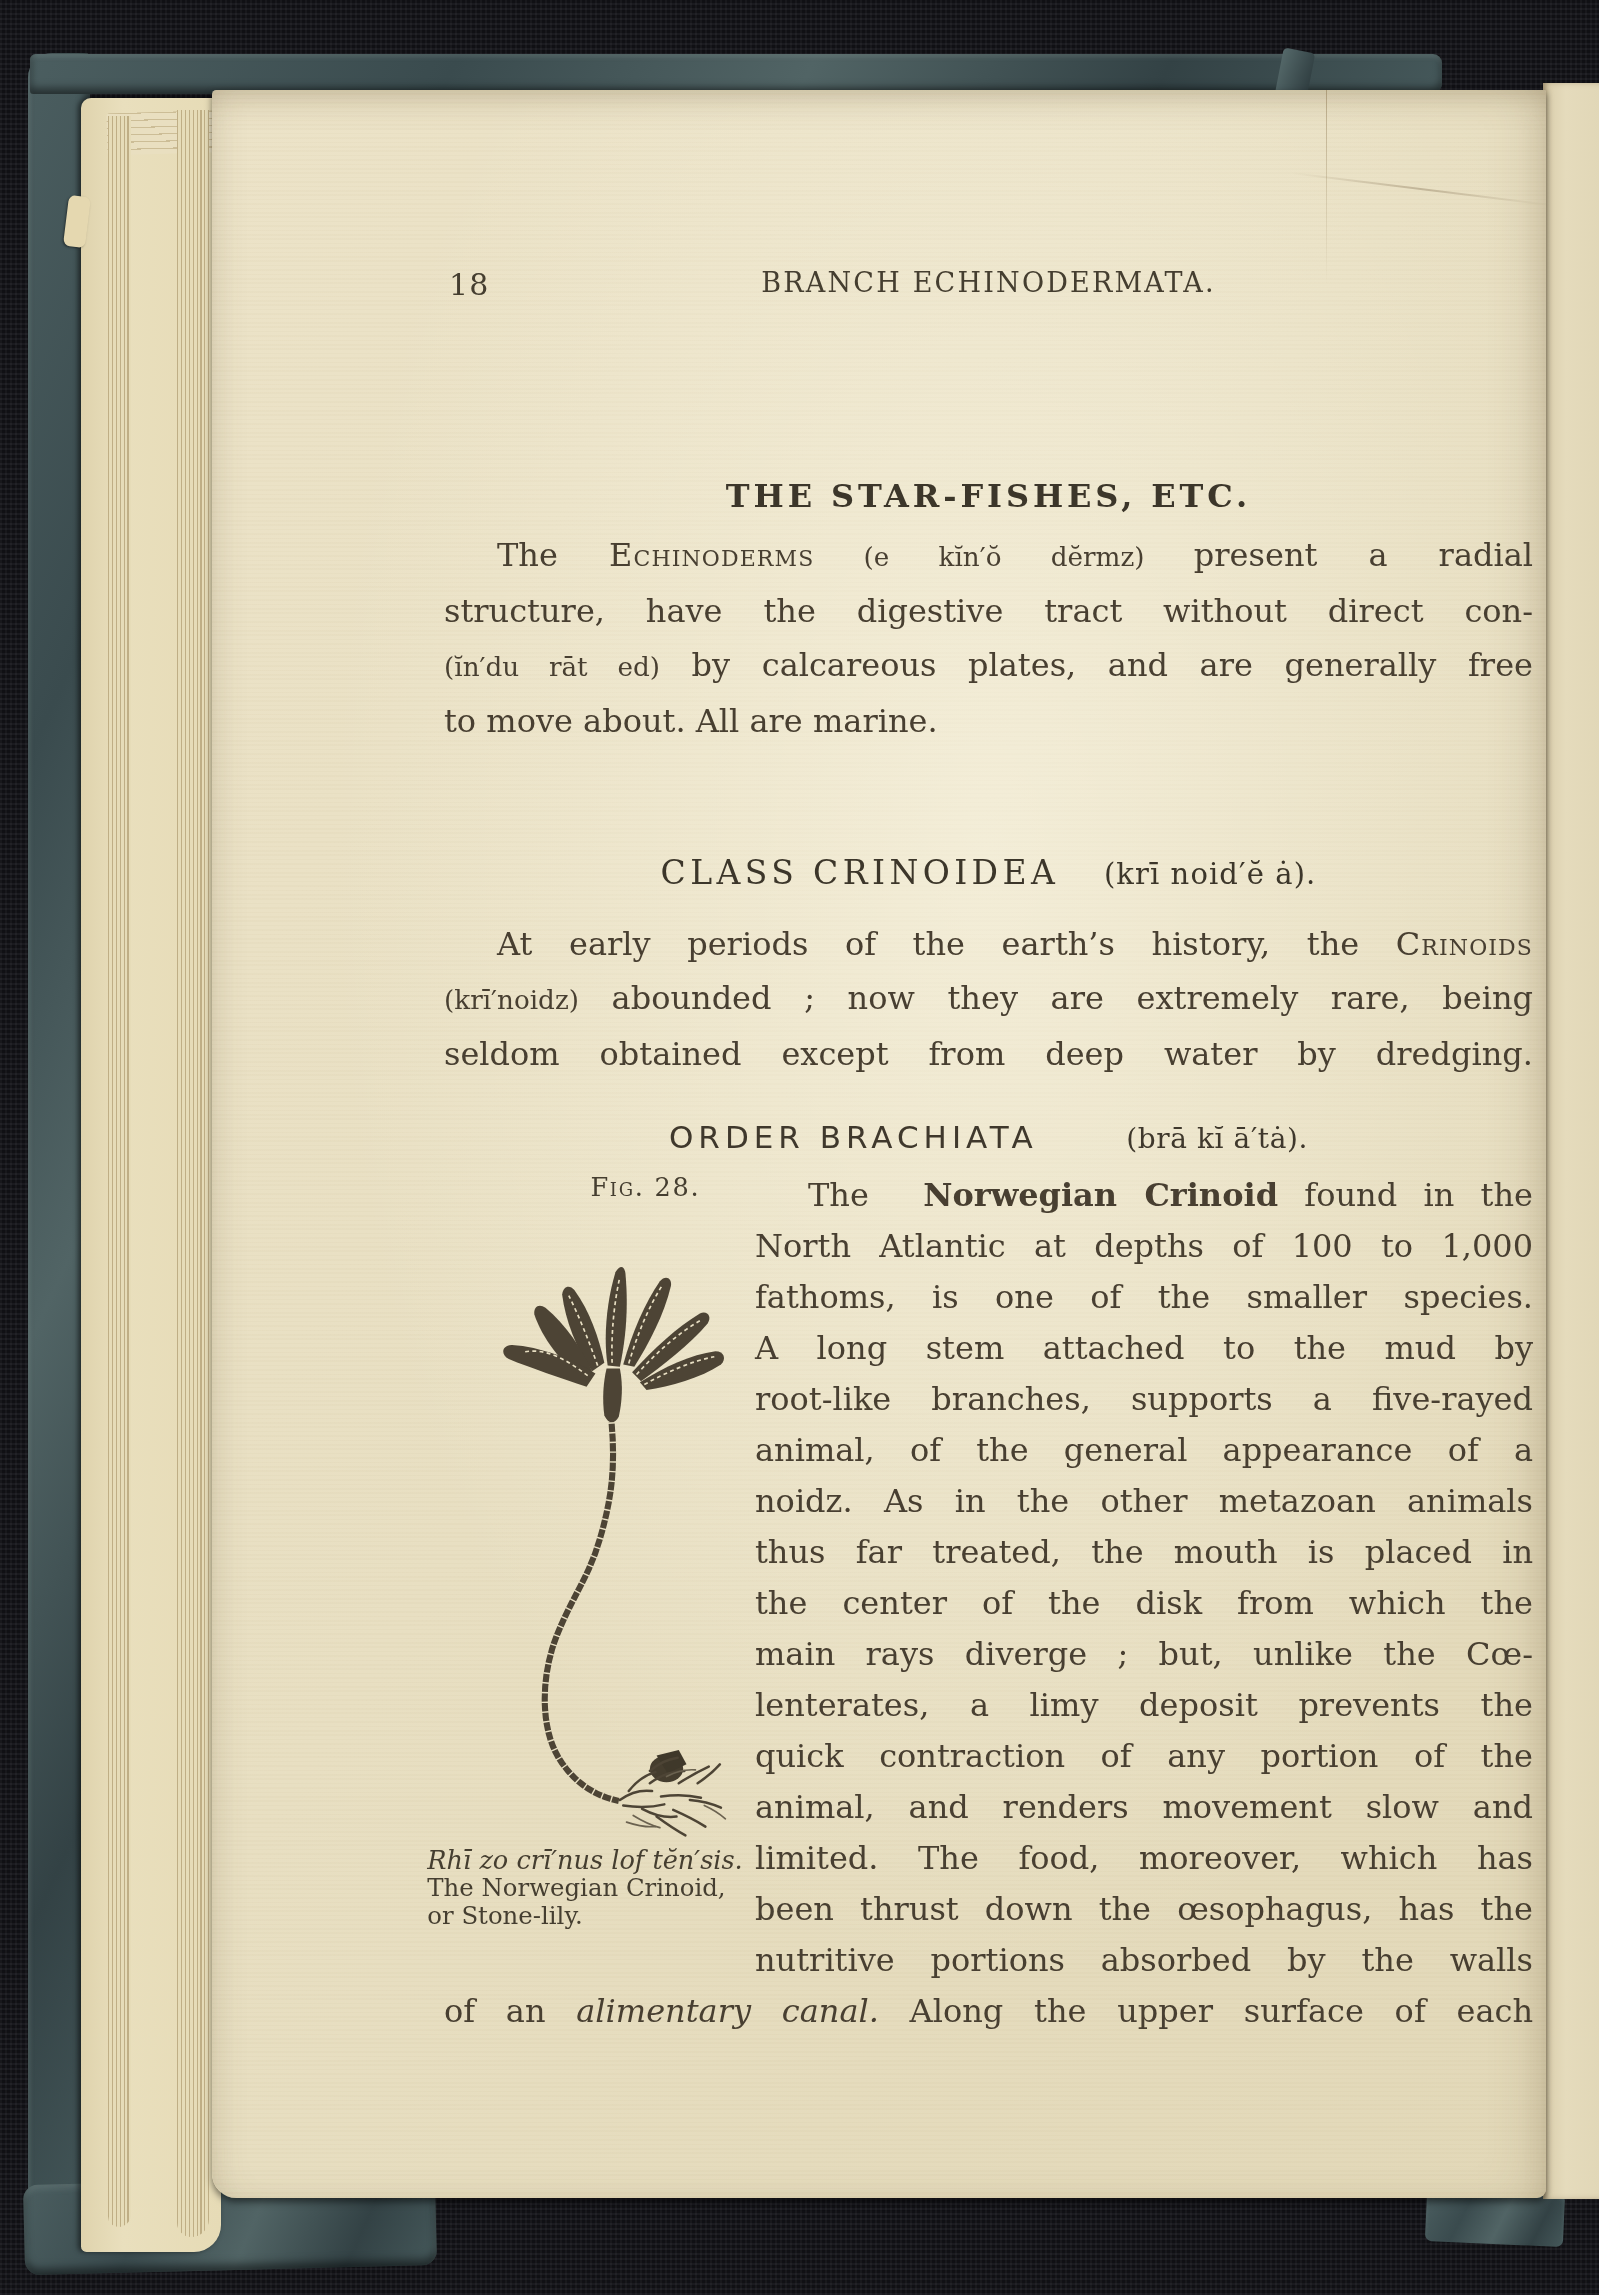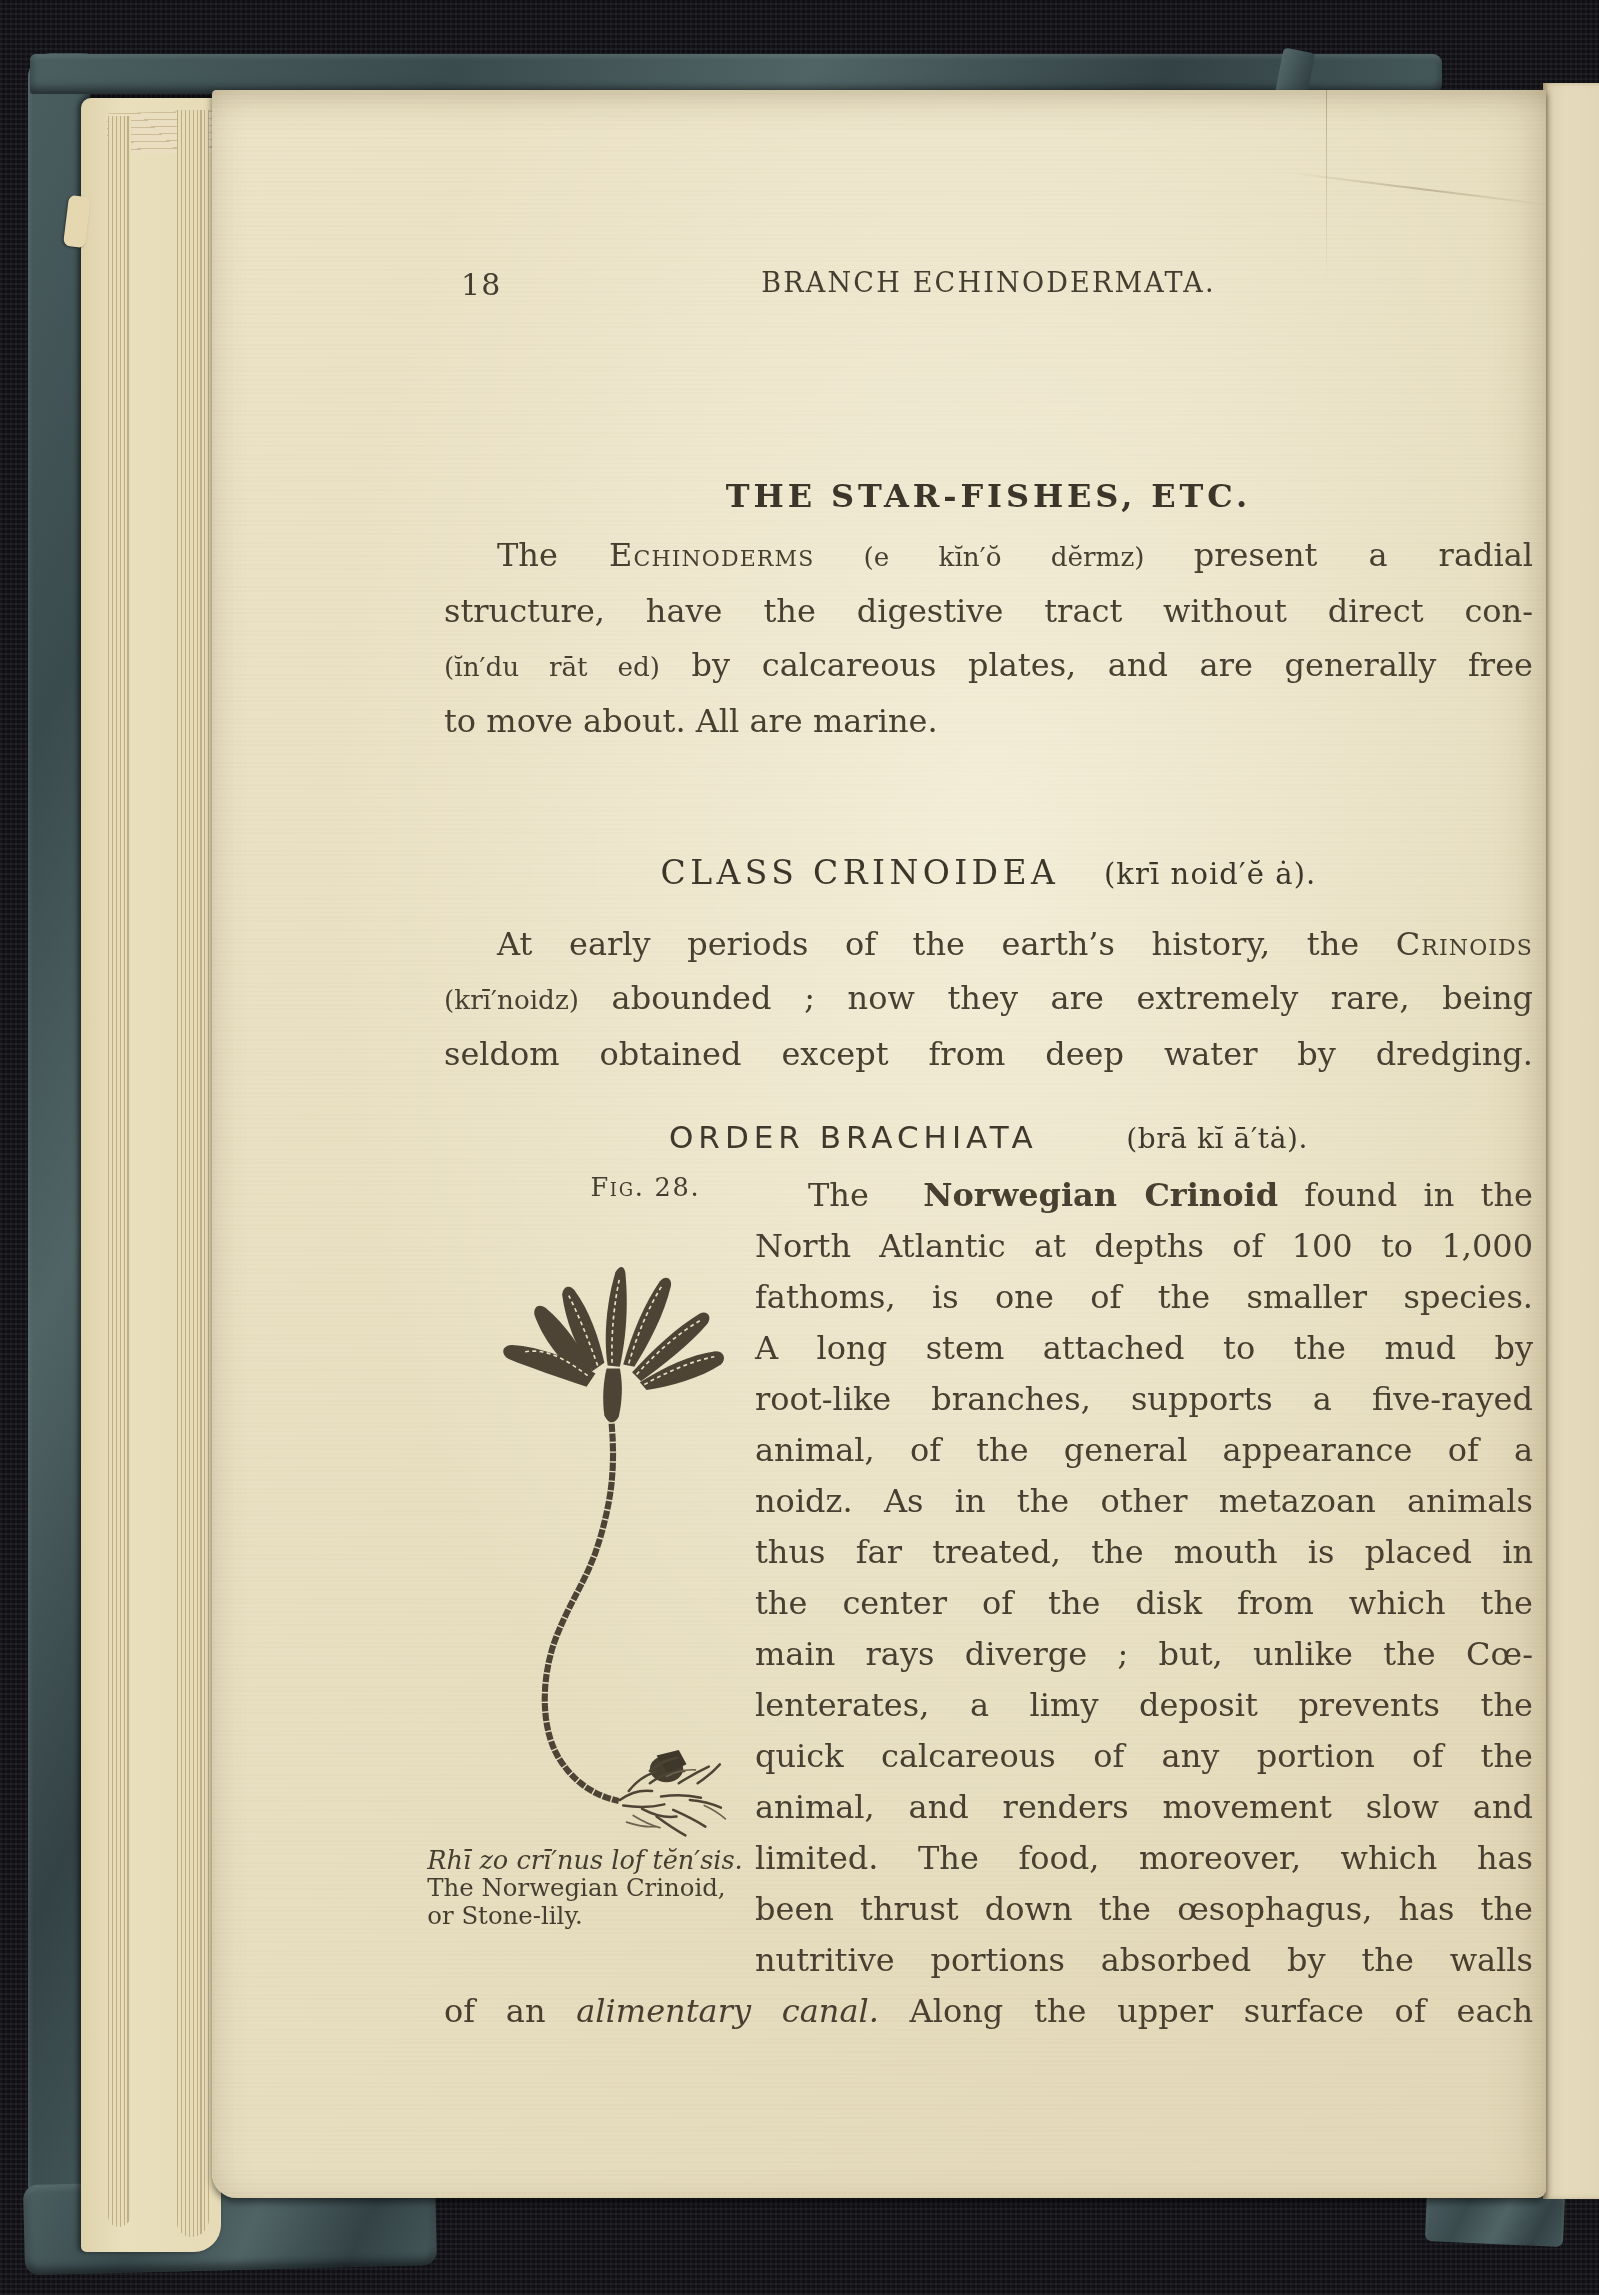--- a/index.html
+++ b/index.html
@@ -40,21 +40,21 @@
   
   .text{position:absolute;left:232px;top:0;width:1089px;height:100%;}
   .blk{position:absolute;left:0;width:1089px;}
   .jline{display:block;text-align:justify;text-align-last:justify;}
   .noj{text-align-last:left;}
   .ind{text-indent:53px;}
   .narrow{margin-left:311px;}
   .sc{font-variant:small-caps;letter-spacing:1.1px;}
   .pron{font-size:.82em;}
   .runhead-row{top:177px;height:44px;font-size:27px;letter-spacing:2.2px;color:#453e30;}
-  .page-num{position:absolute;left:17px;top:0;font-size:30px;letter-spacing:1.1px;}
+  .page-num{position:absolute;left:5px;top:0;font-size:30px;letter-spacing:1.1px;}
   .runhead{display:block;text-align:center;}
   .title-row{top:291px;text-align:center;font-size:51px;letter-spacing:0.6px;color:#3c362a;white-space:nowrap;}
   .title-row .pron{font-size:31px;letter-spacing:1.1px;}
   .subtitle-row{top:387px;text-align:center;font-size:32px;font-weight:bold;letter-spacing:3.9px;color:#3c362a;}
   .intro-para{top:438px;font-size:32px;line-height:54px;}
   .class-head{top:763px;text-align:center;font-size:33px;letter-spacing:4.4px;color:#3c362a;white-space:nowrap;}
   .class-head .pron{font-size:29px;letter-spacing:1.1px;}
   .class-para{top:827px;font-size:32px;line-height:54px;}
   .order-head{top:1029px;text-align:center;font-family:"DejaVu Sans","Liberation Sans",sans-serif;font-size:31px;letter-spacing:5px;color:#3f382c;white-space:nowrap;}
   .order-head .pron{font-family:"DejaVu Serif","Liberation Serif",serif;font-size:28px;letter-spacing:0.6px;margin-left:44px;}
@@ -187,21 +187,21 @@
         <span class="jline narrow">North Atlantic at depths of 100 to 1,000</span>
         <span class="jline narrow">fathoms, is one of the smaller species.</span>
         <span class="jline narrow">A long stem attached to the mud by</span>
         <span class="jline narrow">root-like branches, supports a five-rayed</span>
         <span class="jline narrow">animal, of the general appearance of a</span>
         <span class="jline narrow">noidz.  As in the other metazoan animals</span>
         <span class="jline narrow">thus far treated, the mouth is placed in</span>
         <span class="jline narrow">the center of the disk from which the</span>
         <span class="jline narrow">main rays diverge ;  but, unlike the Cœ-</span>
         <span class="jline narrow">lenterates, a limy deposit prevents the</span>
-        <span class="jline narrow">quick calcareous of any portion of the</span>
+        <span class="jline narrow">quick contraction of any portion of the</span>
         <span class="jline narrow">animal, and renders movement slow and</span>
         <span class="jline narrow">limited.  The food, moreover, which has</span>
         <span class="jline narrow">been thrust down the œsophagus, has the</span>
         <span class="jline narrow">nutritive portions absorbed by the walls</span>
         <span class="jline"><span>of an </span><span class="it">alimentary canal.</span><span>  Along the upper surface of each</span></span>
       </div>
 
     </div>
   </div>
 

